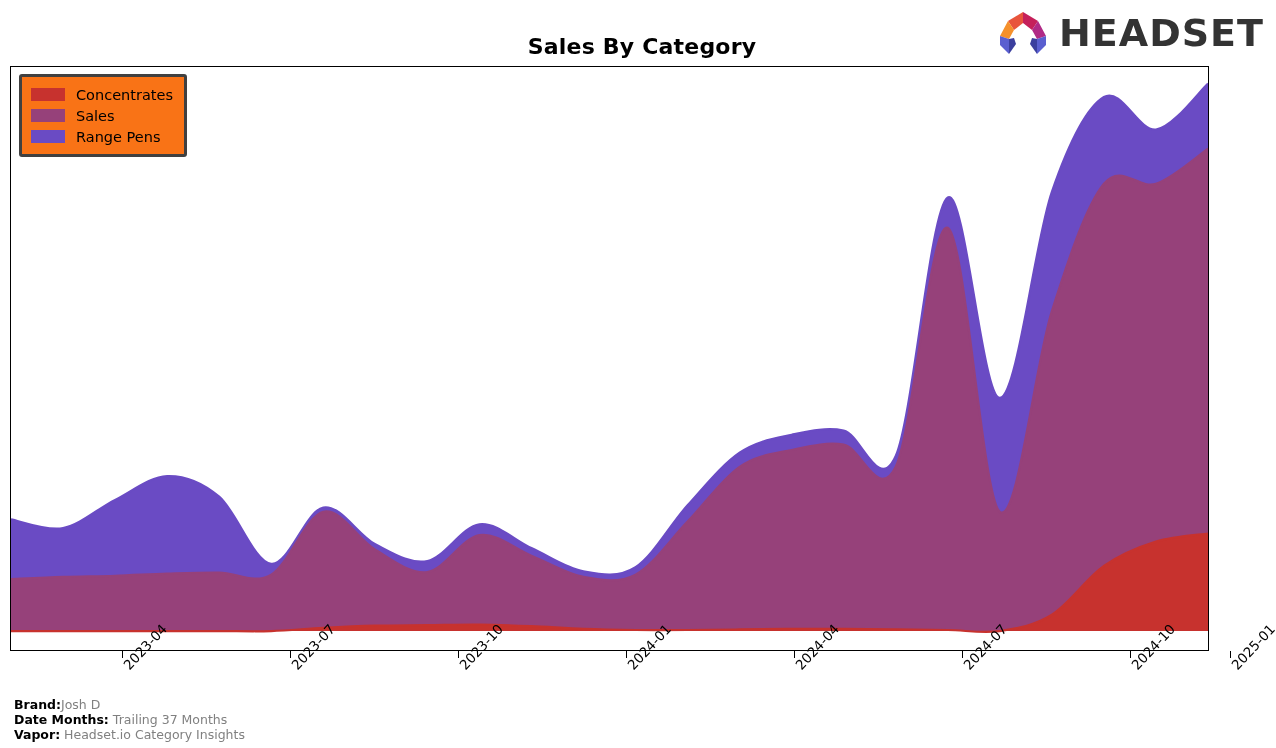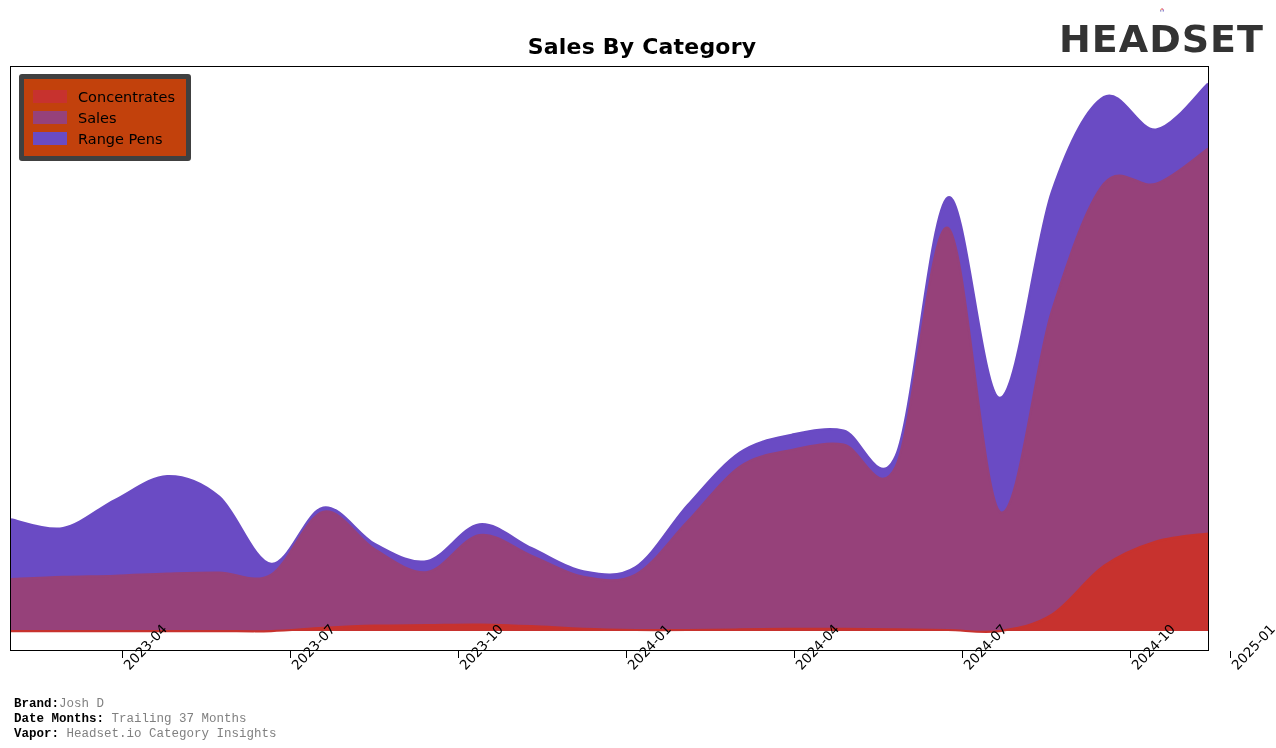--- a/index.html
+++ b/index.html
@@ -31,21 +31,20 @@
   }
 
   #brand-logo {
     position: absolute;
     right: 12px;
     top: 8px;
     height: 50px;
     display: flex;
     align-items: center;
     gap: 8px;
-    flex-direction: column;
   }
   #brand-logo .logo-mark { width: 56px; height: 48px; display:block; }
   #brand-logo .logo-word {
     font-size: 38px;
     font-weight: bold;
     color: #333333;
     letter-spacing: 1px;
     line-height: 1;
   }
 
@@ -67,22 +66,22 @@
     width: 100%;
     height: 100%;
     display: block;
   }
 
   
   #legend {
     position: absolute;
     left: 8px;
     top: 7px;
-    background: #c2410c;
-    border: 5px solid #404040;
+    background: #f97316;
+    border: 3px solid #404040;
     border-radius: 3px;
     padding: 7px 11px 7px 9px;
     z-index: 5;
   }
   .legend-row {
     display: flex;
     align-items: center;
     height: 21px;
   }
   .legend-swatch {
@@ -123,21 +122,21 @@
   }
 
   
   #footer {
     position: absolute;
     left: 14px;
     bottom: 6px;
     line-height: 15px;
     z-index: 6;
   }
-  .foot-row { font-size: 12.5px; white-space: nowrap; font-family: Liberation Mono, monospace; }
+  .foot-row { font-size: 12.5px; white-space: nowrap; }
   .foot-key { font-weight: bold; color: #000000; }
   .foot-val { color: #808080; }
 </style>
 </head>
 <body>
 
 <div id="chart-title">Sales By Category</div>
 
 <div id="brand-logo">
   <svg class="logo-mark" viewBox="0 0 56 48">

